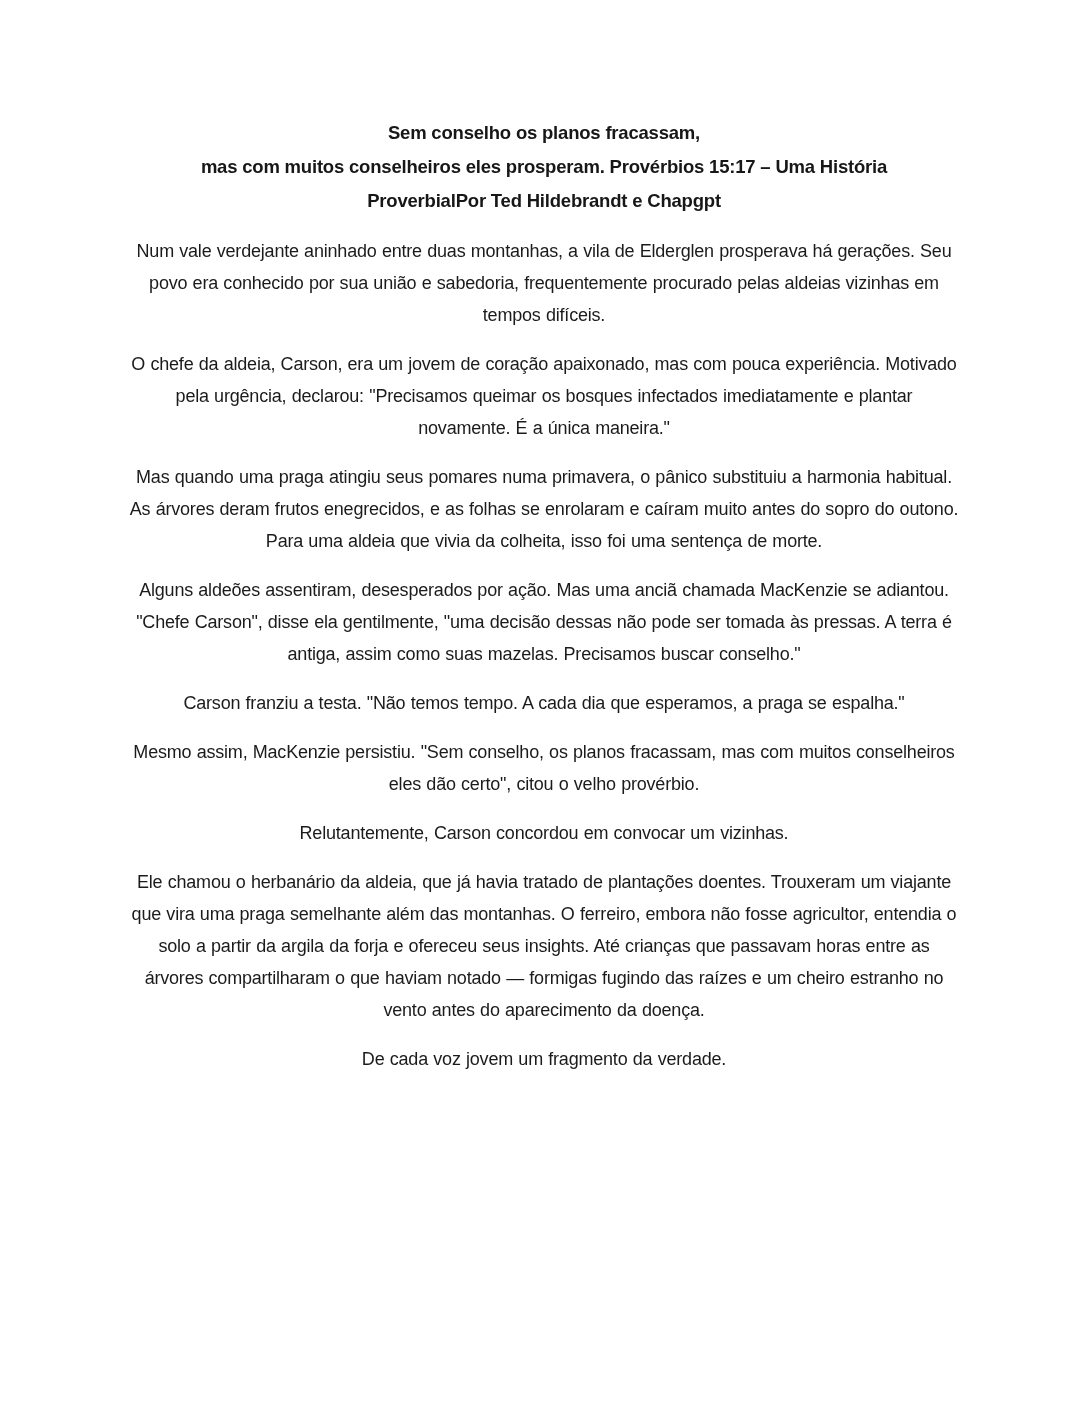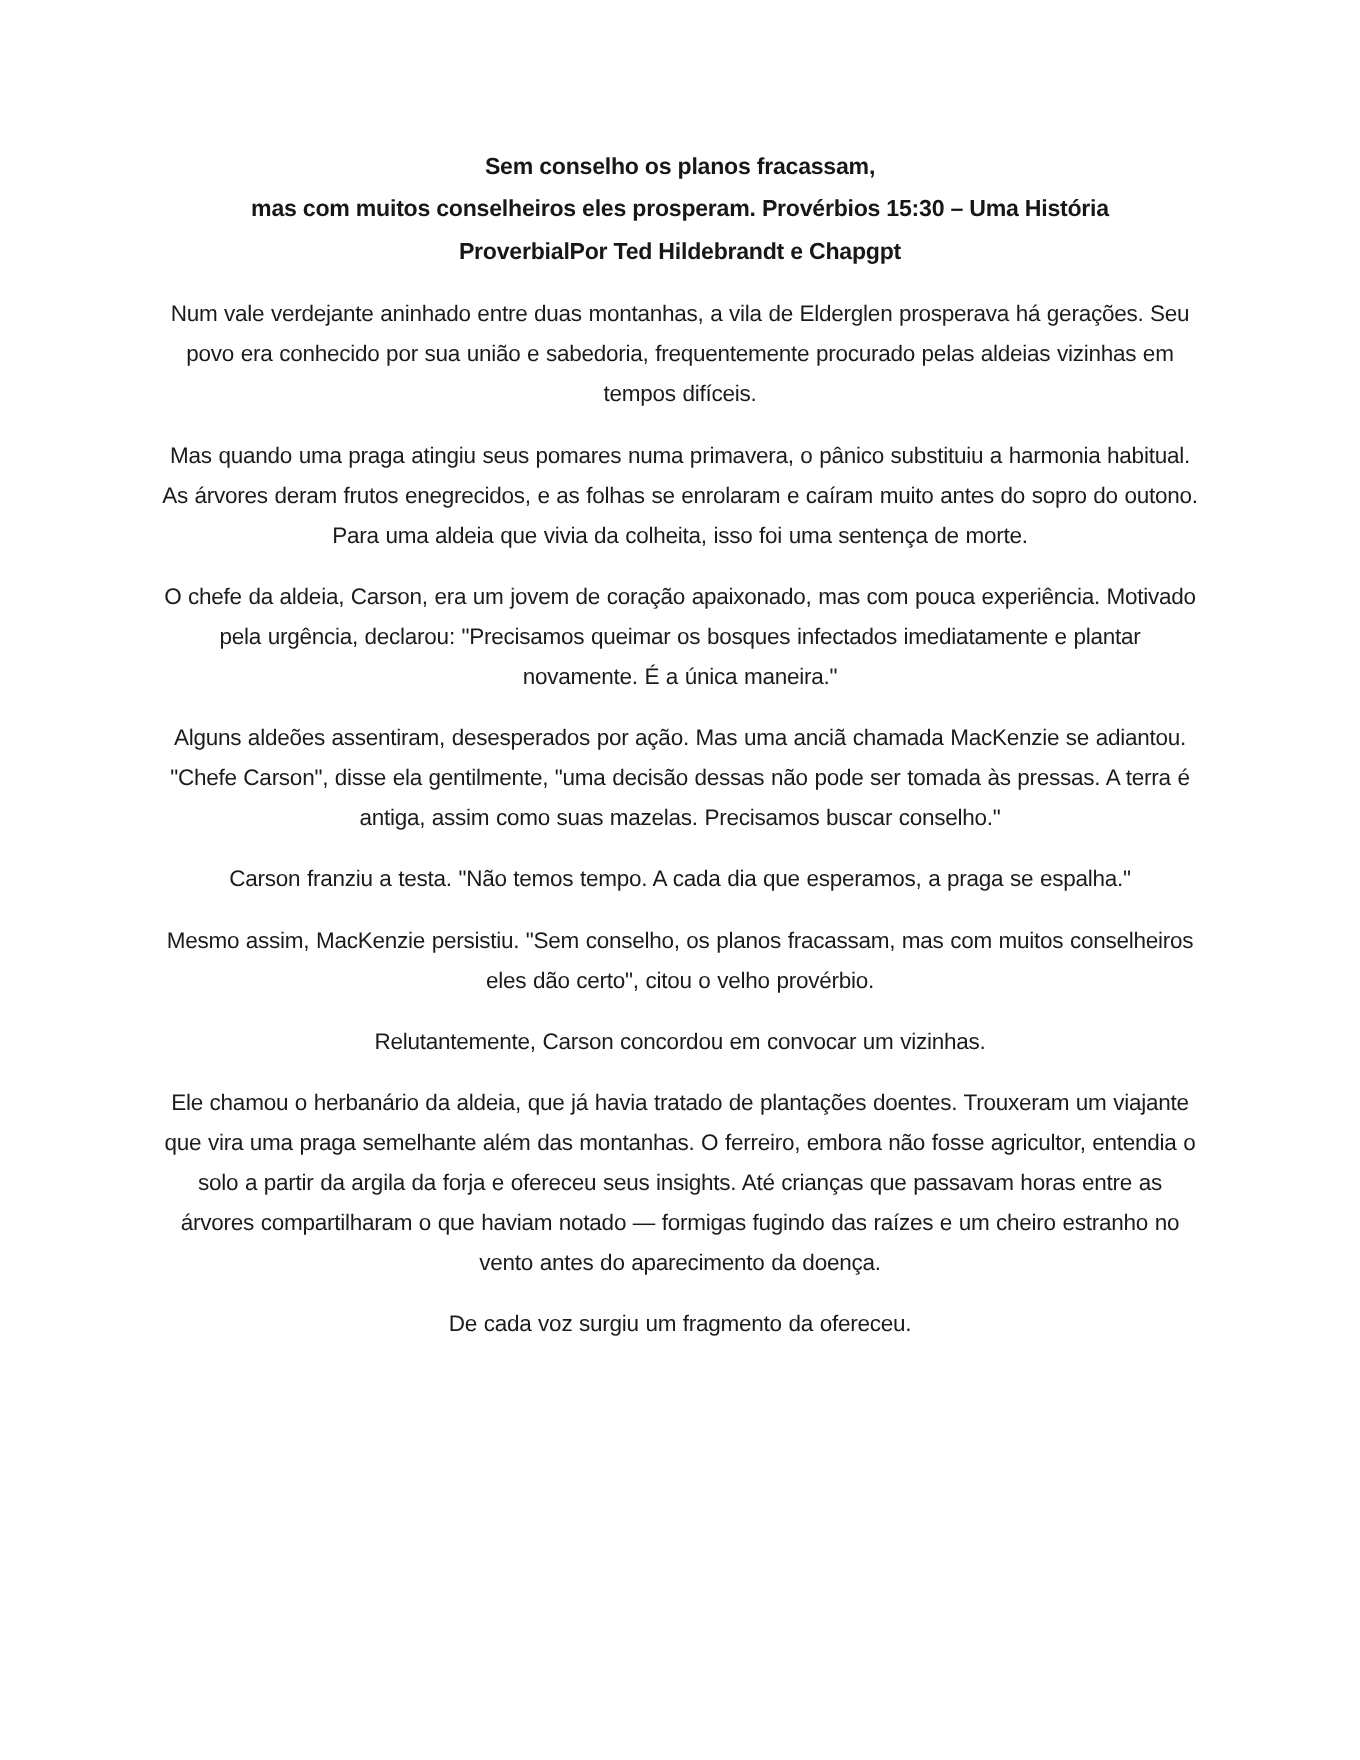--- a/index.html
+++ b/index.html
@@ -41,26 +41,26 @@
     text-align: center;
     word-spacing: 0.5px;
   }
 </style>
 </head>
 <body>
 
 <div class="page">
   <h1 class="doc-title">
     <span class="title-line">Sem conselho os planos fracassam,</span>
-    <span class="title-line">mas com muitos conselheiros eles prosperam. Provérbios 15:30 – Uma História</span>
+    <span class="title-line">mas com muitos conselheiros eles prosperam. Provérbios 15:17 – Uma História</span>
     <span class="title-line">ProverbialPor Ted Hildebrandt e Chapgpt</span>
   </h1>
 
   <p class="para">Num vale verdejante aninhado entre duas montanhas, a vila de Elderglen prosperava há gerações. Seu povo era conhecido por sua união e sabedoria, frequentemente procurado pelas aldeias vizinhas em tempos difíceis.</p>
+  <p class="para">O chefe da aldeia, Carson, era um jovem de coração apaixonado, mas com pouca experiência. Motivado pela urgência, declarou: "Precisamos queimar os bosques infectados imediatamente e plantar novamente. É a única maneira."</p>
   <p class="para">Mas quando uma praga atingiu seus pomares numa primavera, o pânico substituiu a harmonia habitual. As árvores deram frutos enegrecidos, e as folhas se enrolaram e caíram muito antes do sopro do outono. Para uma aldeia que vivia da colheita, isso foi uma sentença de morte.</p>
-  <p class="para">O chefe da aldeia, Carson, era um jovem de coração apaixonado, mas com pouca experiência. Motivado pela urgência, declarou: "Precisamos queimar os bosques infectados imediatamente e plantar novamente. É a única maneira."</p>
   <p class="para">Alguns aldeões assentiram, desesperados por ação. Mas uma anciã chamada MacKenzie se adiantou. "Chefe Carson", disse ela gentilmente, "uma decisão dessas não pode ser tomada às pressas. A terra é antiga, assim como suas mazelas. Precisamos buscar conselho."</p>
   <p class="para">Carson franziu a testa. "Não temos tempo. A cada dia que esperamos, a praga se espalha."</p>
   <p class="para">Mesmo assim, MacKenzie persistiu. "Sem conselho, os planos fracassam, mas com muitos conselheiros eles dão certo", citou o velho provérbio.</p>
   <p class="para">Relutantemente, Carson concordou em convocar um vizinhas.</p>
   <p class="para">Ele chamou o herbanário da aldeia, que já havia tratado de plantações doentes. Trouxeram um viajante que vira uma praga semelhante além das montanhas. O ferreiro, embora não fosse agricultor, entendia o solo a partir da argila da forja e ofereceu seus insights. Até crianças que passavam horas entre as árvores compartilharam o que haviam notado — formigas fugindo das raízes e um cheiro estranho no vento antes do aparecimento da doença.</p>
-  <p class="para">De cada voz surgiu um fragmento da ofereceu.</p>
+  <p class="para">De cada voz jovem um fragmento da verdade.</p>
 </div>
 
 </body></html>

